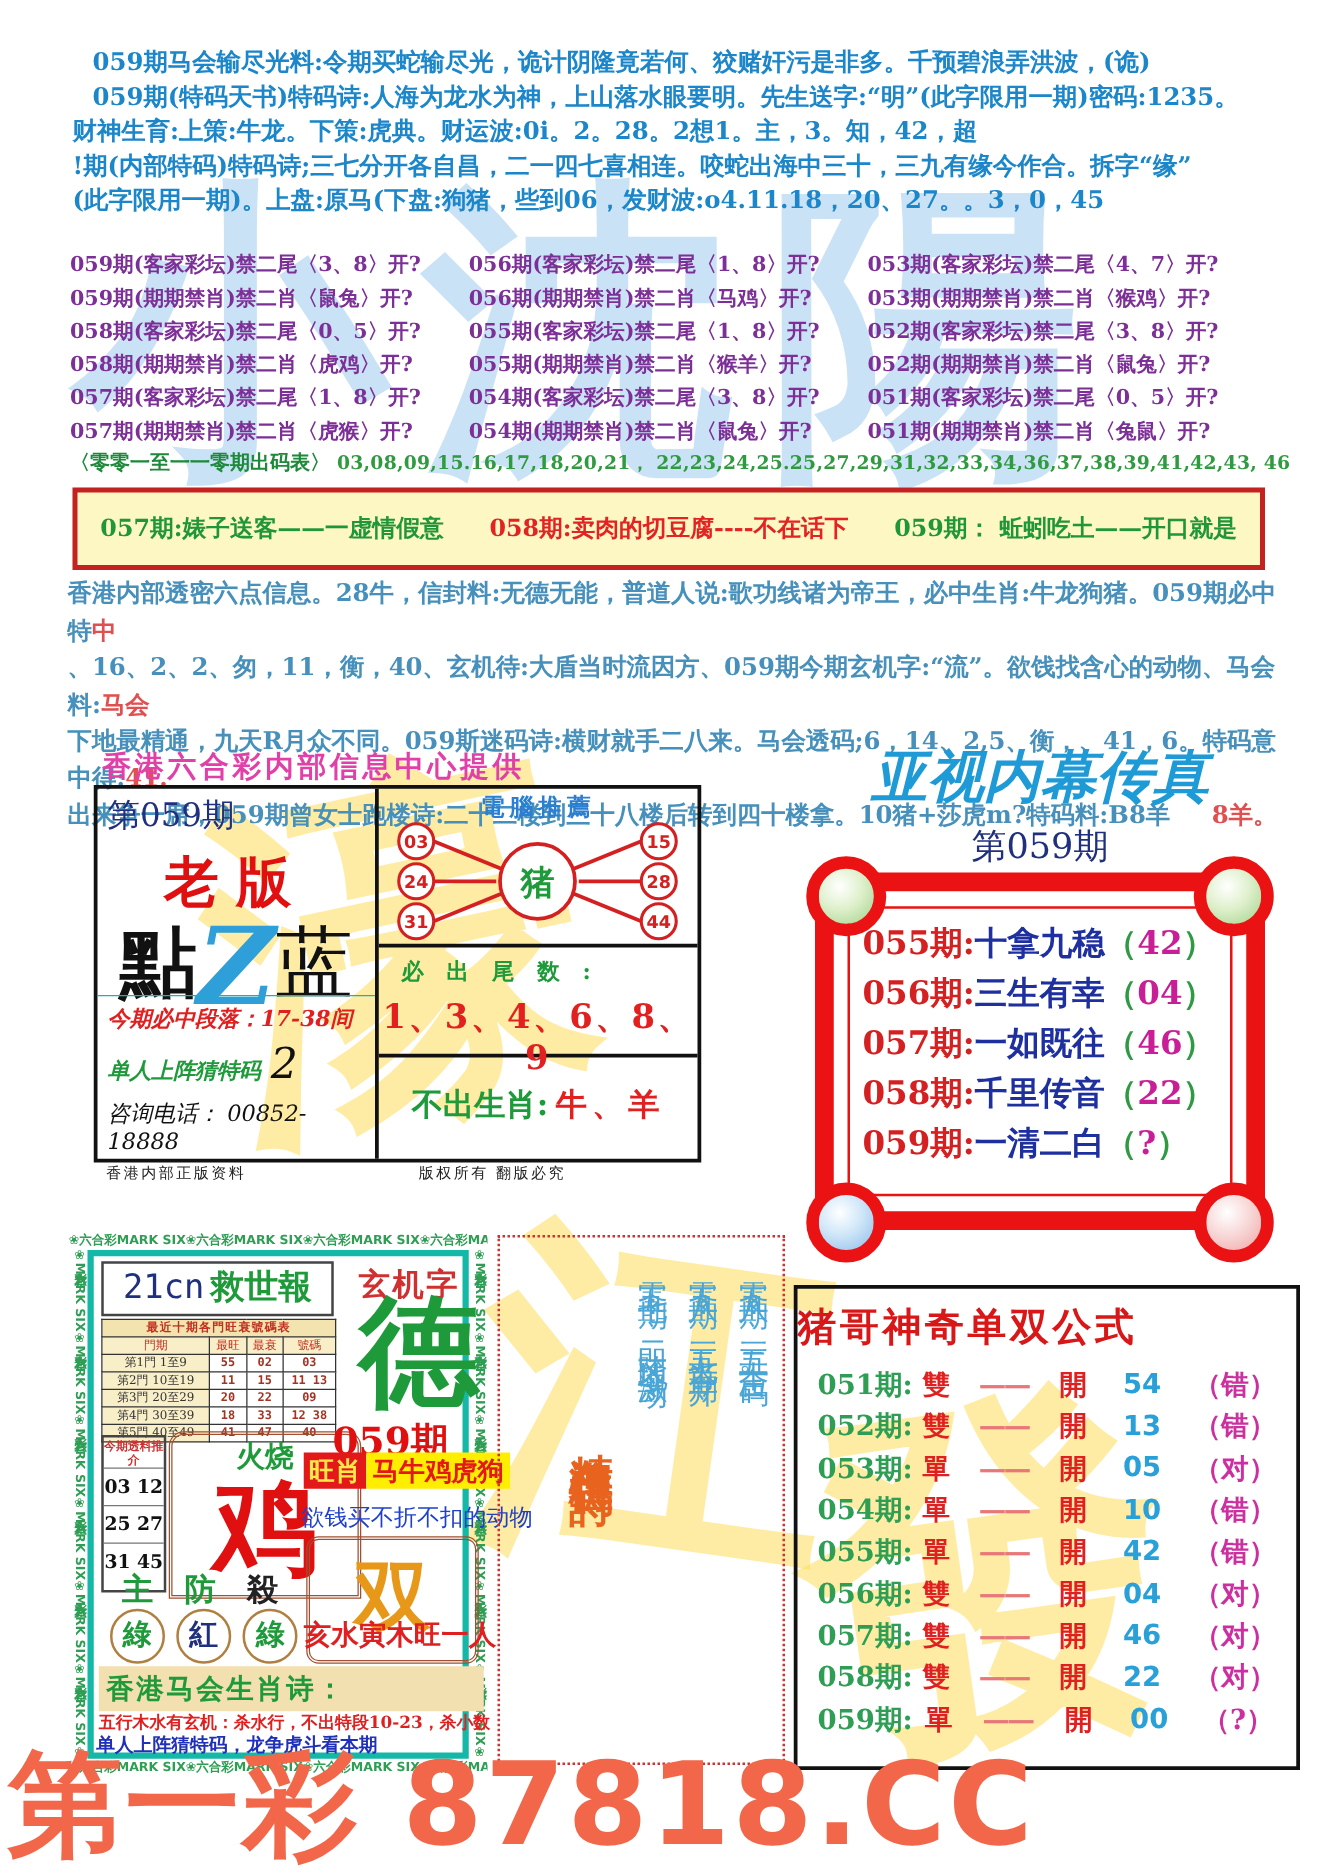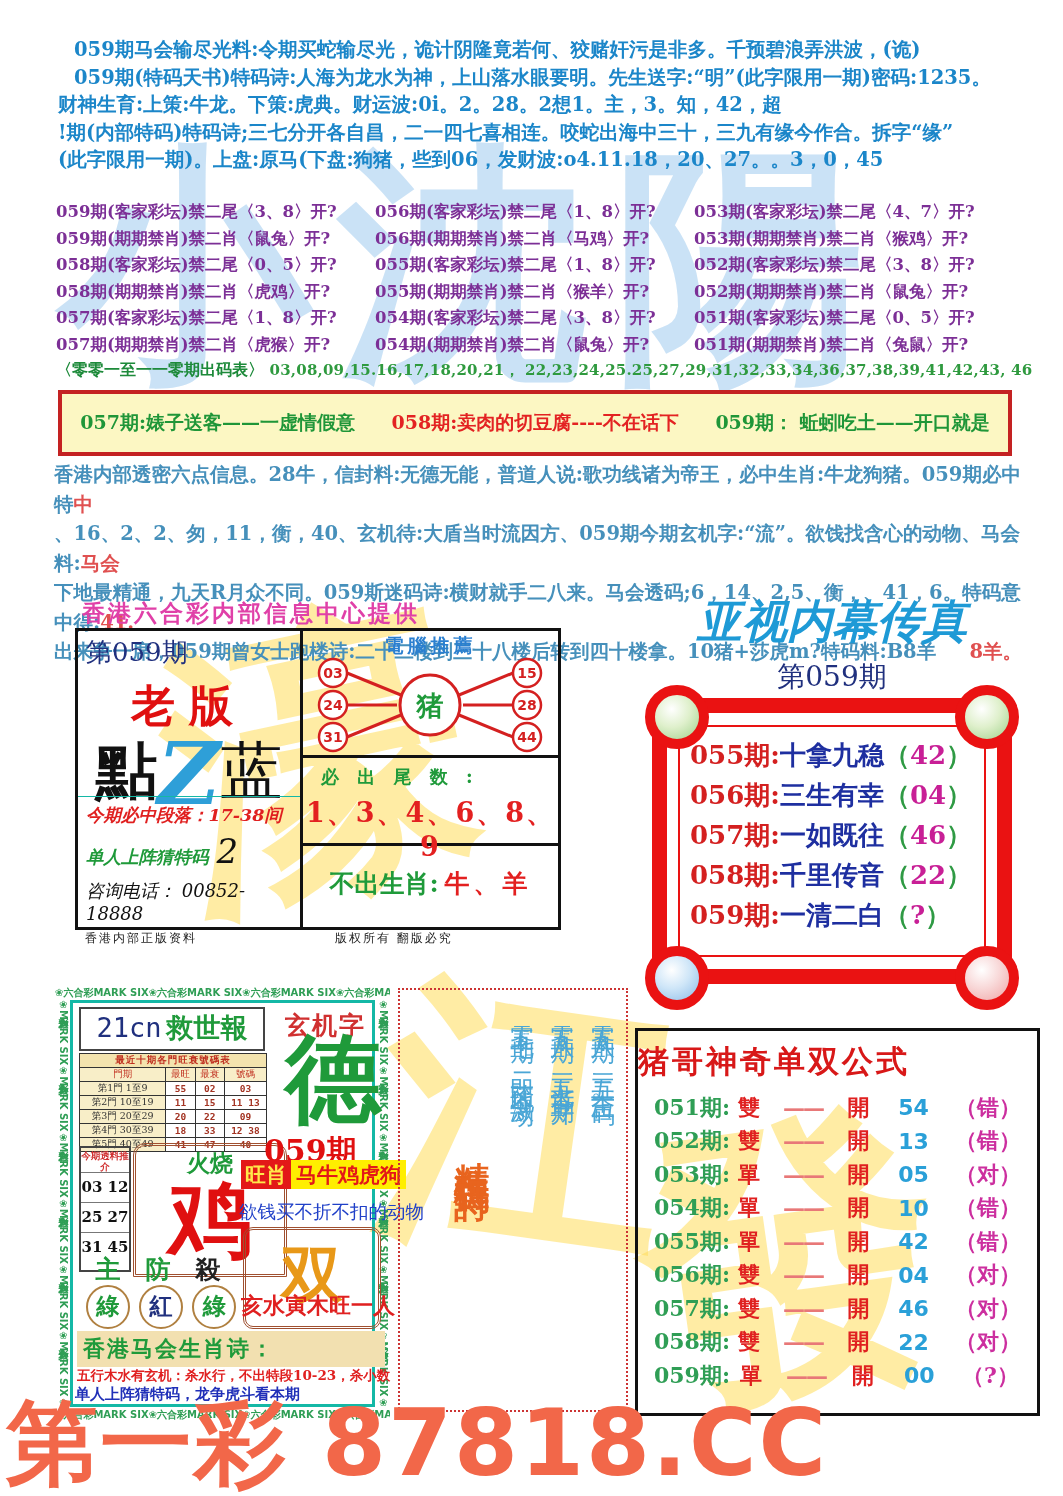--- a/index.html
+++ b/index.html
@@ -83,21 +83,21 @@
   .ball-b{background:radial-gradient(circle at 38% 32%,#ffffff 0%,#cfe6f8 45%,#8abbe8 100%);}
   .ball-p{background:radial-gradient(circle at 38% 32%,#ffffff 0%,#f8d8d8 45%,#f0a4a4 100%);}
   
   .jsb{left:55px;top:985px;width:335px;height:437px;z-index:1;}
   .jsb .strip{position:absolute;color:#2f9e55;font-size:10px;font-weight:bold;overflow:hidden;white-space:nowrap;
               font-family:"DejaVu Sans",sans-serif;}
   .jsb .st{left:0;top:0;width:100%;height:15px;line-height:15px;}
   .jsb .sb{left:0;bottom:0;width:100%;height:15px;line-height:15px;}
   .jsb .sl{left:0;top:14px;bottom:14px;width:15px;writing-mode:vertical-rl;}
   .jsb .sr{right:0;top:14px;bottom:14px;width:15px;writing-mode:vertical-rl;}
-  .jsb-inner{position:absolute;left:15px;top:15px;right:15px;bottom:15px;border:3px solid #14b8a6;}
+  .jsb-inner{position:absolute;left:15px;top:15px;right:15px;bottom:15px;border:5px solid #14b8a6;}
   .jsb-titlebox{position:absolute;left:6px;top:4px;width:182px;height:40px;border:2px solid #444;
                 text-align:center;line-height:38px;white-space:nowrap;}
   .jsb-21{font-size:27px;color:#20307e;font-family:"DejaVu Sans Mono",monospace;}
   .jsb-bao{font-size:27px;font-weight:bold;color:#1f9a3a;}
   .jsb-xuanji{position:absolute;left:212px;top:6px;font-size:25px;font-weight:bold;color:#d03030;letter-spacing:2px;}
   .jsb-de{position:absolute;left:212px;top:28px;font-size:96px;font-weight:bold;color:#1f9a3a;line-height:1;}
   .jsb-table{position:absolute;left:6px;top:50px;width:188px;border-collapse:collapse;}
   .jsb-table td,.jsb-table th{border:1px solid #333;font-size:9.5px;padding:0 1px;text-align:center;height:12px;}
   .jsb-ttitle{background:#f3e3ae;color:#c03020;font-weight:bold;font-size:10px;letter-spacing:1px;}
   .jsb-th{background:#f8eec8;color:#c03020;}

